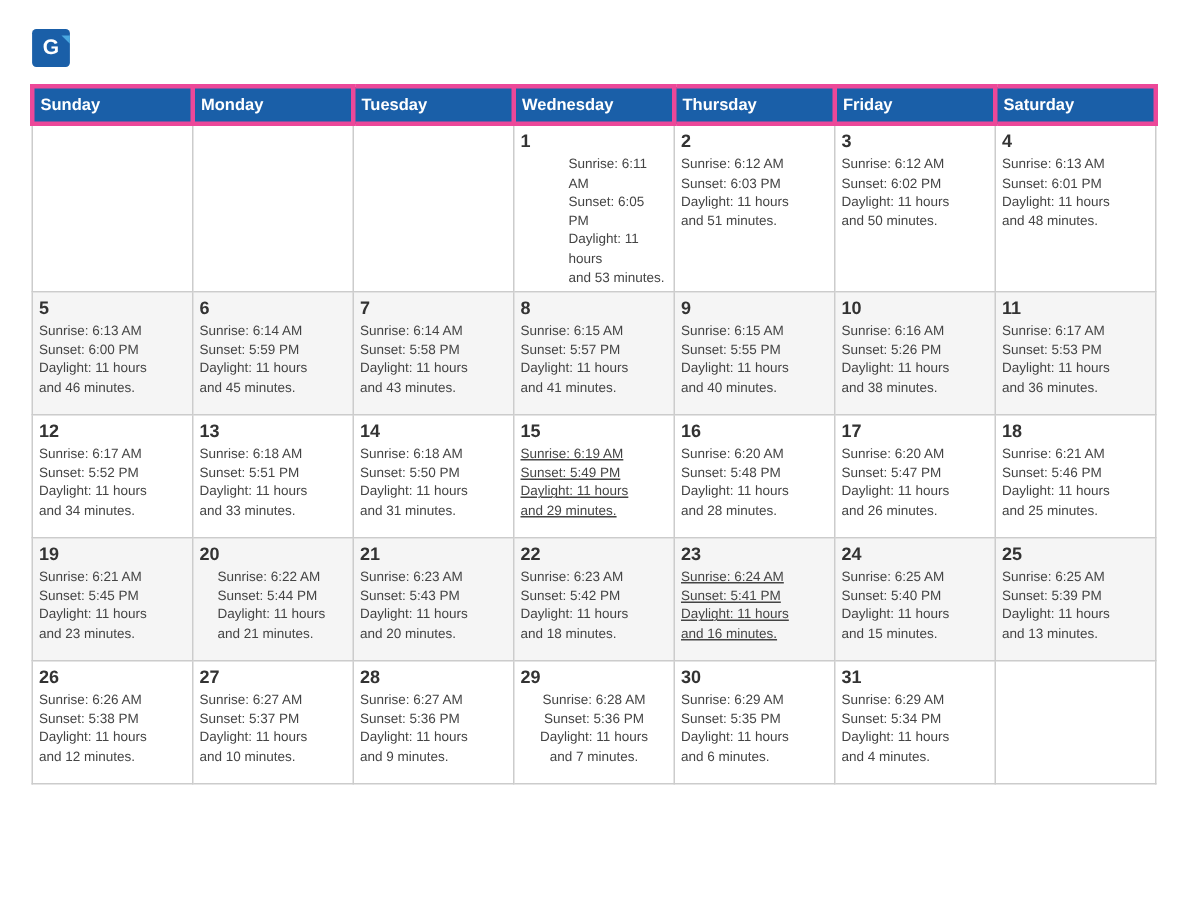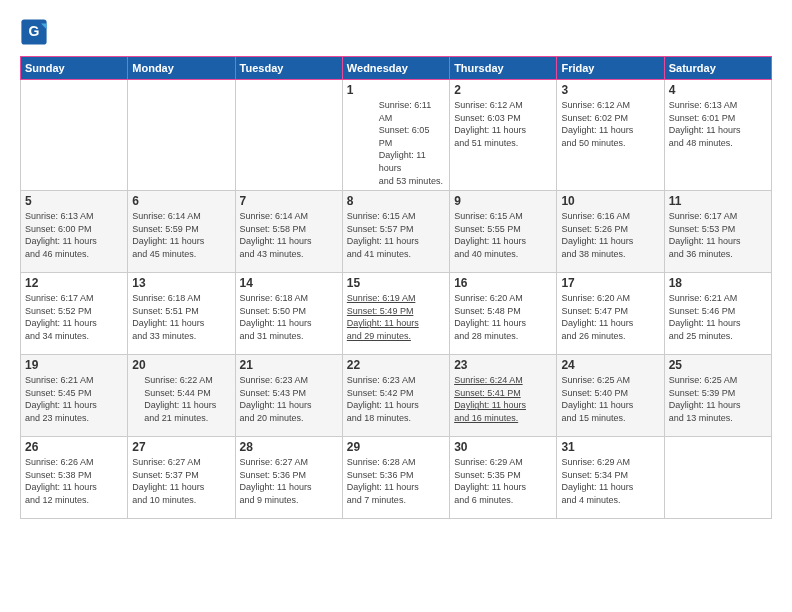--- a/index.html
+++ b/index.html
@@ -60,21 +60,21 @@
       border-collapse: collapse;
       table-layout: fixed;
     }
     .calendar th {
       background: #1a5fa8;
       color: #fff;
       font-size: 11px;
       font-weight: bold;
       padding: 5px 4px;
       text-align: left;
-      border: 1px solid #ec4899;
+      border: 3px solid #ec4899;
     }
     .calendar td {
       border: 1px solid #ccc;
       vertical-align: top;
       padding: 3px 4px;
       font-size: 9.5px;
       color: #333;
       height: 82px;
       background: #fff;
     }
@@ -334,21 +334,21 @@
           </td>
           <td>
             <span class="day-number">28</span>
             <div class="day-info" style="white-space: pre-line;">Sunrise: 6:27 AM
 Sunset: 5:36 PM
 Daylight: 11 hours
 and 9 minutes.</div>
           </td>
           <td>
             <span class="day-number">29</span>
-            <div class="day-info" style="white-space: pre-line;">Sunrise: 6:28 AM
+            <div class="day-info" style="white-space: pre-line; text-align: center;">Sunrise: 6:28 AM
 Sunset: 5:36 PM
 Daylight: 11 hours
 and 7 minutes.</div>
           </td>
           <td>
             <span class="day-number">30</span>
             <div class="day-info" style="white-space: pre-line;">Sunrise: 6:29 AM
 Sunset: 5:35 PM
 Daylight: 11 hours
 and 6 minutes.</div>

